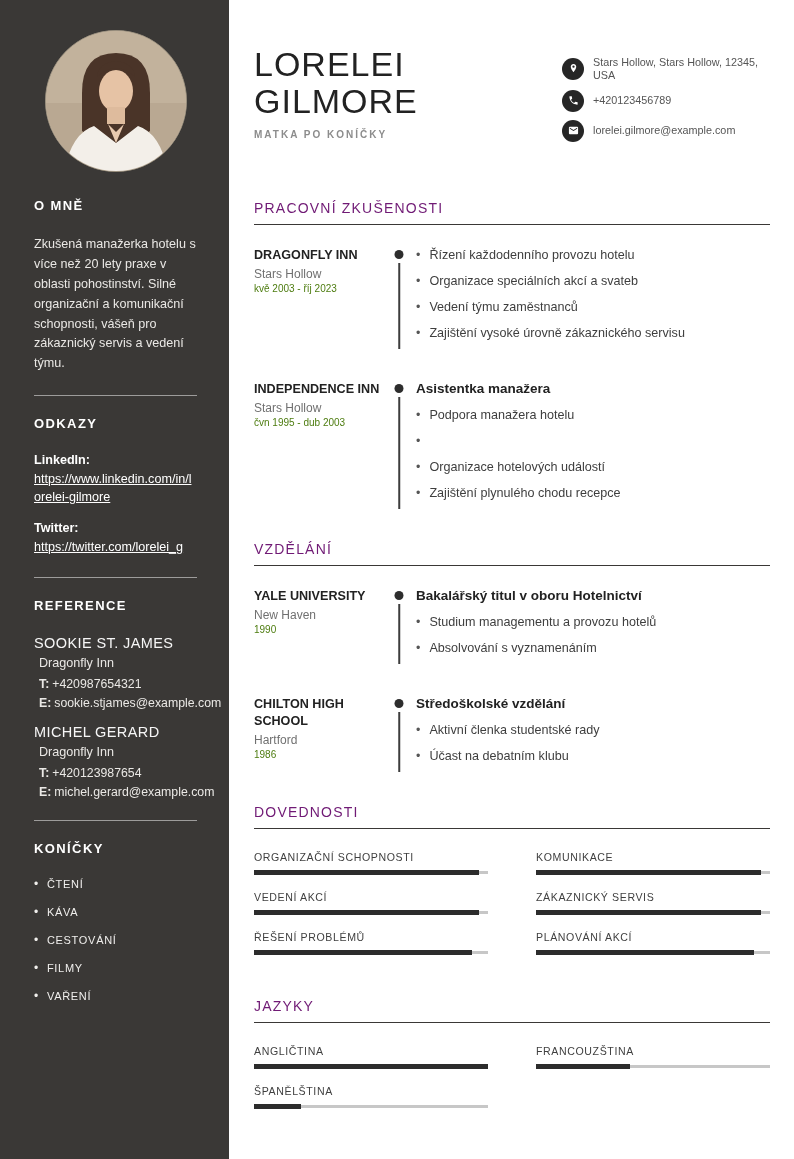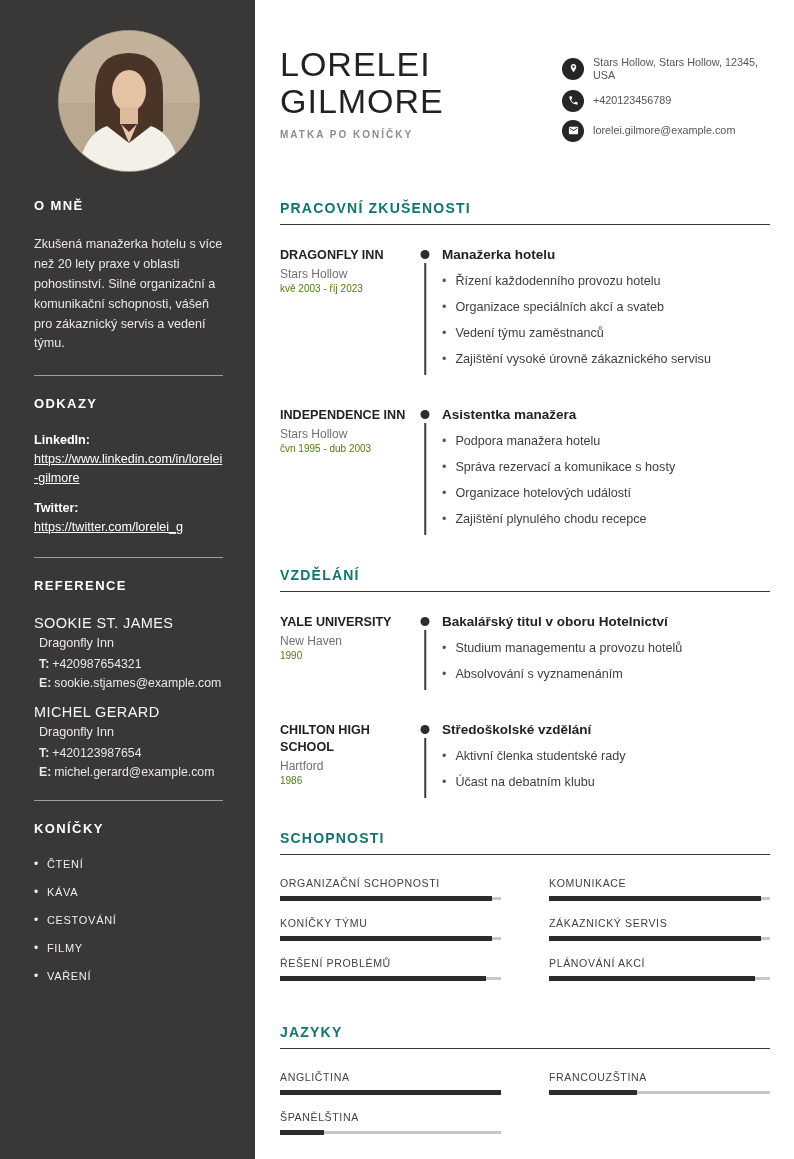--- a/index.html
+++ b/index.html
@@ -1,20 +1,20 @@
 <!DOCTYPE html>
 <html><head>
 <meta charset="utf-8">
 <style>
   * { margin:0; padding:0; box-sizing:border-box; }
   body { font-family:"Liberation Sans", sans-serif; background:#fff; }
   .page { width:794px; height:1159px; display:flex; overflow:hidden; background:#fff; }
 
   
-  .sidebar { width:255px; flex-shrink:0; background:#3a3836; color:#ececec; padding:28px 32px 0 34px; }
+  .sidebar { width:229px; flex-shrink:0; background:#3a3836; color:#ececec; padding:28px 32px 0 34px; }
   .photo-wrap { width:142px; height:142px; border-radius:50%; margin:2px auto 26px; overflow:hidden;
                 border:1px solid #9a907f; background:#c2b29c; }
   .sb-h { font-size:13px; font-weight:bold; letter-spacing:1.4px; color:#fff; margin-bottom:22px; }
   .about-text { font-size:12.6px; line-height:1.58; color:#eae8e5; }
   .sb-divider { border:none; border-top:1px solid rgba(255,255,255,.5); margin:21px 0 20px; }
   .link-block { margin-bottom:14px; }
   .link-label { font-weight:bold; font-size:12.6px; display:block; margin-bottom:3px; color:#fff; }
   .sb-link { color:#fff; font-size:12.6px; text-decoration:underline; word-break:break-all; line-height:1.45; display:block; }
   .ref { margin-bottom:14px; }
   .ref-name { font-size:14.5px; letter-spacing:.4px; color:#f6f6f6; margin-bottom:5px; font-weight:normal; }
@@ -30,21 +30,21 @@
   .name-line { font-size:34px; font-weight:normal; letter-spacing:1px; color:#222; line-height:1.09; }
   .subtitle { margin-top:9px; font-size:10px; font-weight:bold; letter-spacing:2px; color:#8c8c8c; }
   .contacts { margin-top:10px; width:208px; }
   .contact-row { display:flex; align-items:center; gap:9px; margin-bottom:8px; }
   .c-icon { width:22px; height:22px; border-radius:50%; background:#262626; display:flex; align-items:center; justify-content:center; flex-shrink:0; }
   .c-icon svg { width:11px; height:11px; fill:#fff; }
   .c-text { font-size:10.8px; color:#555; line-height:1.2; }
 
   .section { margin-bottom:26px; }
   .section-head { border-bottom:1.5px solid #3a3836; padding-bottom:8px; margin-bottom:22px; }
-  .section-head h2 { font-size:14px; font-weight:bold; letter-spacing:1.2px; color:#0f766e; }
+  .section-head h2 { font-size:14px; font-weight:normal; letter-spacing:1.2px; color:#701a75; }
 
   .entry { display:grid; grid-template-columns:128px 34px 1fr; margin-bottom:30px; }
   .entry-company { font-size:12.6px; font-weight:bold; color:#222; line-height:1.35; }
   .entry-loc { font-size:12px; color:#707070; margin-top:3px; }
   .entry-dates { font-size:10px; color:#4d7c0f; margin-top:2px; }
   .entry-rail { position:relative; }
   .tl-dot { position:absolute; left:50%; top:3px; transform:translateX(-50%); width:9px; height:9px; border-radius:50%; background:#2d2d2d; }
   .tl-line { position:absolute; left:50%; top:16px; bottom:2px; transform:translateX(-50%); width:1.5px; background:#3d3d3d; }
   .entry-title { font-size:13.5px; font-weight:bold; color:#222; margin-bottom:11px; }
   .bullet { display:flex; gap:9px; margin-bottom:9px; }
@@ -188,21 +188,20 @@
         <div>
           <div class="entry-company">DRAGONFLY INN</div>
           <div class="entry-loc">Stars Hollow</div>
           <div class="entry-dates">kvě 2003 - říj 2023</div>
         </div>
         <div class="entry-rail">
           <span class="tl-dot"></span>
           <span class="tl-line"></span>
         </div>
         <div>
-          <div class="entry-title">Manažerka hotelu</div>
           <div class="bullet">
               <span class="b-dot">•</span>
               <span class="b-text">Řízení každodenního provozu hotelu</span>
             </div>
           <div class="bullet">
               <span class="b-dot">•</span>
               <span class="b-text">Organizace speciálních akcí a svateb</span>
             </div>
           <div class="bullet">
               <span class="b-dot">•</span>
@@ -226,21 +225,20 @@
           <span class="tl-line"></span>
         </div>
         <div>
           <div class="entry-title">Asistentka manažera</div>
           <div class="bullet">
               <span class="b-dot">•</span>
               <span class="b-text">Podpora manažera hotelu</span>
             </div>
           <div class="bullet">
               <span class="b-dot">•</span>
-              <span class="b-text">Správa rezervací a komunikace s hosty</span>
             </div>
           <div class="bullet">
               <span class="b-dot">•</span>
               <span class="b-text">Organizace hotelových událostí</span>
             </div>
           <div class="bullet">
               <span class="b-dot">•</span>
               <span class="b-text">Zajištění plynulého chodu recepce</span>
             </div>
         </div>
@@ -294,39 +292,39 @@
           <div class="bullet">
               <span class="b-dot">•</span>
               <span class="b-text">Účast na debatním klubu</span>
             </div>
         </div>
       </div>
     </section>
 
     <section class="section skills-section">
       <div class="section-head">
-        <h2>SCHOPNOSTI</h2>
+        <h2>DOVEDNOSTI</h2>
       </div>
       <div class="grid-2">
         <div class="skill">
           <div class="skill-label">ORGANIZAČNÍ SCHOPNOSTI</div>
           <div class="bar">
               <span class="track"></span>
               <span class="fill" style="width: 96%;"></span>
             </div>
         </div>
         <div class="skill">
           <div class="skill-label">KOMUNIKACE</div>
           <div class="bar">
               <span class="track"></span>
               <span class="fill" style="width: 96%;"></span>
             </div>
         </div>
         <div class="skill">
-          <div class="skill-label">KONÍČKY TÝMU</div>
+          <div class="skill-label">VEDENÍ AKCÍ</div>
           <div class="bar">
               <span class="track"></span>
               <span class="fill" style="width: 96%;"></span>
             </div>
         </div>
         <div class="skill">
           <div class="skill-label">ZÁKAZNICKÝ SERVIS</div>
           <div class="bar">
               <span class="track"></span>
               <span class="fill" style="width: 96%;"></span>

